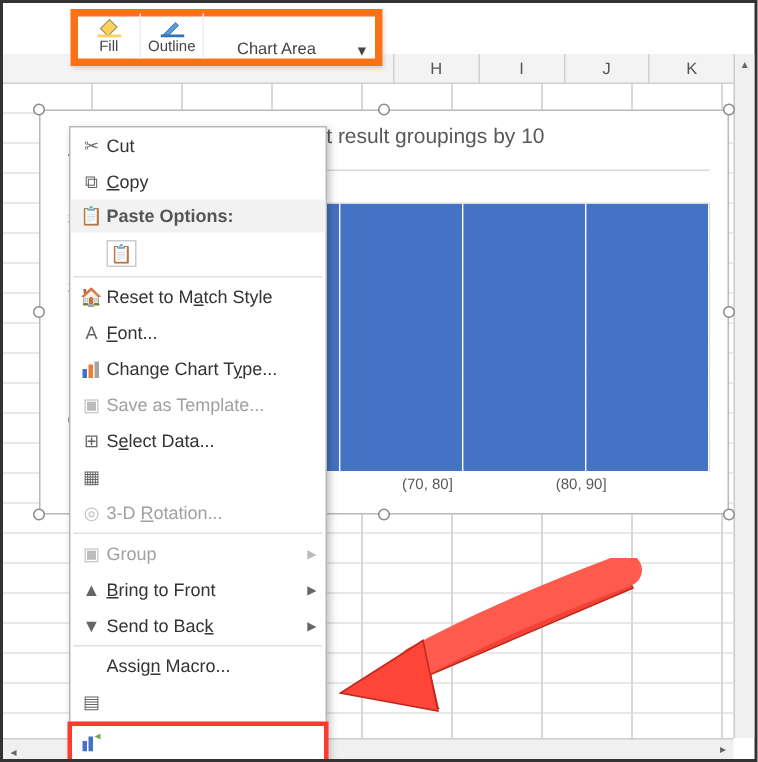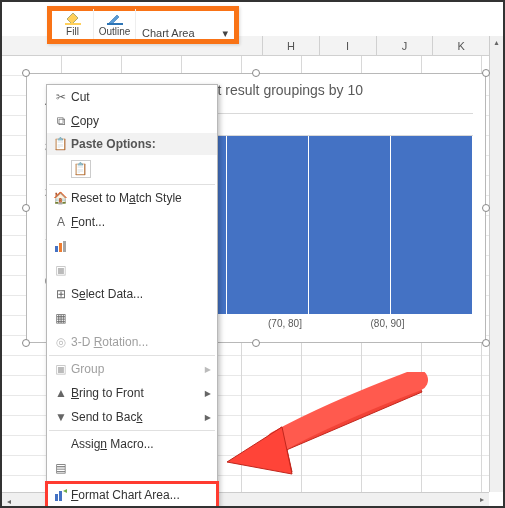--- a/index.html
+++ b/index.html
@@ -80,20 +80,21 @@
   }
   .mini-toolbar .btn .ic { width: 16px; height: 14px; margin-bottom: 1px; }
   .mini-toolbar .dd {
     width: 98px;
     display: flex;
     align-items: center;
     padding: 0 6px;
     font-size: 11px;
     color: #444;
     position: relative;
+    margin-left: 16px;
   }
   .mini-toolbar .dd .chev { position: absolute; right: 6px; }
 
   
   .chart {
     position: absolute;
     top: 71px; left: 24px;
     width: 460px; height: 270px;
     background: #fff;
     border: 1px solid #b8b8b8;
@@ -310,23 +311,25 @@
     <span class="lbl"><span class="underline-access">F</span>ont...</span>
   </div>
   <div class="item">
     <span class="icn">
         <svg width="14" height="12">
           <rect x="1" y="6" width="3" height="6" fill="#4472c4"></rect>
           <rect x="5" y="3" width="3" height="9" fill="#ed7d31"></rect>
           <rect x="9" y="1" width="3" height="11" fill="#a5a5a5"></rect>
         </svg>
       </span>
+    <span class="lbl">Change Chart T<span class="underline-access">y</span>pe...</span>
   </div>
   <div class="item disabled">
     <span class="icn">▣</span>
+    <span class="lbl">Save as Template...</span>
   </div>
   <div class="item">
     <span class="icn">⊞</span>
     <span class="lbl">S<span class="underline-access">e</span>lect Data...</span>
   </div>
   <div class="item">
     <span class="icn">▦</span>
   </div>
   <div class="item disabled">
     <span class="icn">◎</span>
@@ -358,21 +361,20 @@
   </div>
   <div class="sep"></div>
   <div class="item highlight">
     <span class="icn">
         <svg width="14" height="12">
           <rect x="1" y="5" width="3" height="7" fill="#4472c4"></rect>
           <rect x="5" y="2" width="3" height="10" fill="#4472c4"></rect>
           <path d="M9 2 L13 0 L13 4 Z" fill="#70ad47"></path>
         </svg>
       </span>
-    <span class="lbl"><span class="underline-access">F</span>ormat Chart Area...</span>
   </div>
   <div class="item disabled">
     
     
   </div>
 </div>
 
 <svg class="arrow-ann" style="top:370px;left:220px" width="210" height="110" viewBox="0 0 210 110">
   <defs>
     <linearGradient id="rg" x1="0" y1="0" x2="1" y2="1">

